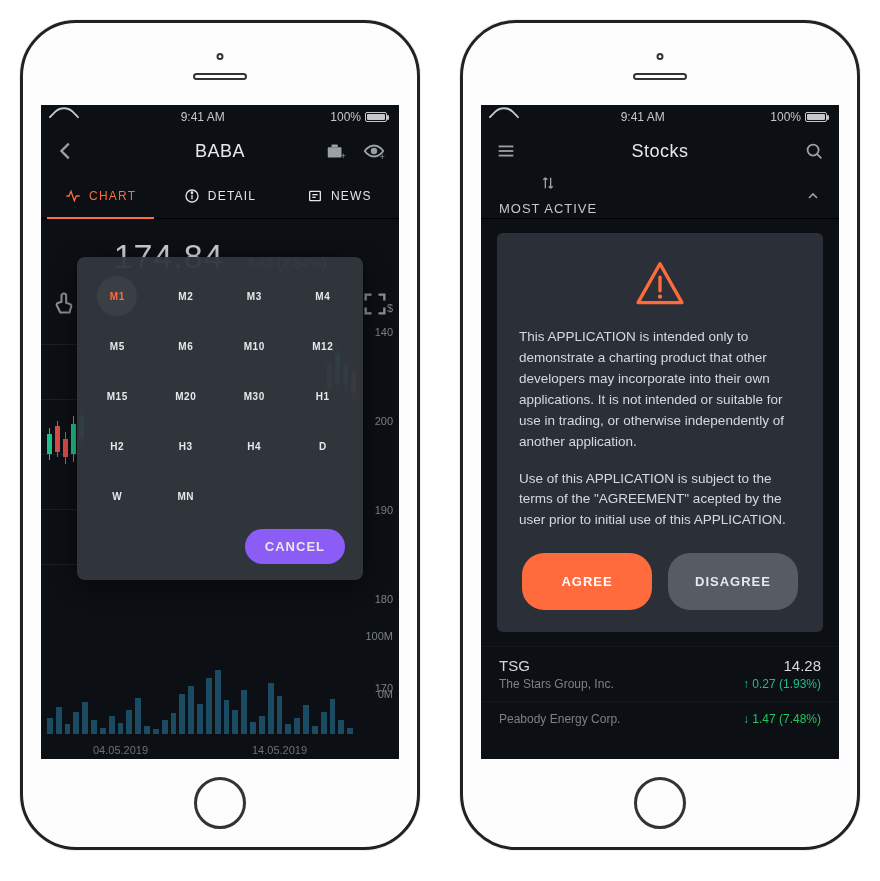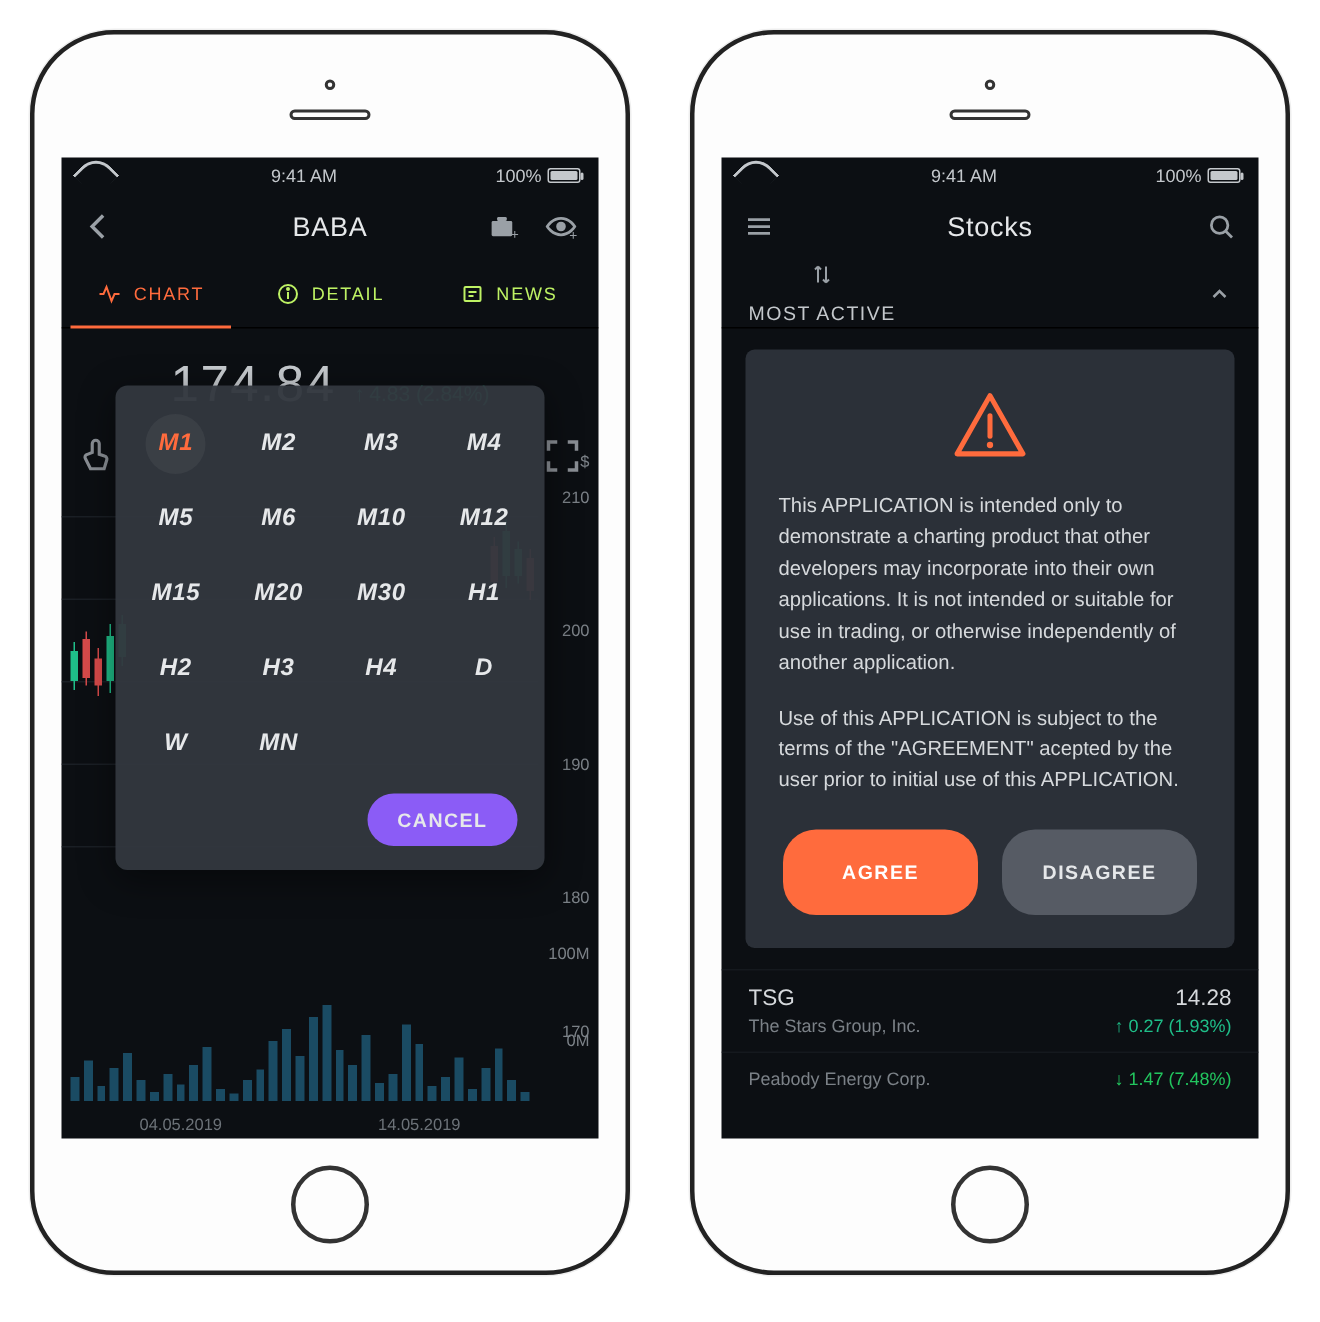--- a/index.html
+++ b/index.html
@@ -23,21 +23,21 @@
   
   .header { height: 44px; display: flex; align-items: center; justify-content: space-between; padding: 0 14px; }
   .header .title { font-size: 18px; color: #e6e8ea; letter-spacing: .5px; }
   .header .left, .header .right { display: flex; align-items: center; gap: 16px; width: 70px; }
   .header .right { justify-content: flex-end; }
   .ico { width: 22px; height: 22px; display: flex; align-items: center; justify-content: center; color: #9aa0a6; }
   .ico svg { width: 100%; height: 100%; }
 
   
   .tabs { display: flex; height: 46px; border-bottom: 1px solid #000; }
-  .tab { flex: 1; display: flex; align-items: center; justify-content: center; gap: 8px; font-size: 12px; letter-spacing: 1.2px; color: #bef264; position: relative; }
+  .tab { flex: 1; display: flex; align-items: center; justify-content: center; gap: 8px; font-size: 12px; letter-spacing: 1.2px; color: #e5e5e5; position: relative; }
   .tab.active { color: #ff6b3d; }
   .tab.active::after { content: ""; position: absolute; left: 6px; right: 6px; bottom: -1px; height: 2px; background: #ff6b3d; }
   .tab .ticon { width: 16px; height: 16px; }
 
   
   .quote-row { padding: 18px 0 8px; text-align: center; }
   .price { font-size: 34px; font-weight: 300; color: #c8ccd0; letter-spacing: 1px; display: inline-block; margin-right: 8px; }
   .change { font-size: 14px; color: #1fbf89; display: inline-block; }
   .change .arrow { margin-right: 3px; }
 
@@ -54,21 +54,21 @@
   .candle { position: absolute; width: 5px; background: #1fbf89; }
   .candle.red { background: #d94b4b; }
   .candle .wick { position: absolute; left: 2px; width: 1px; background: inherit; }
   .vols { position: absolute; left: 6px; right: 46px; bottom: 30px; height: 80px; display: flex; align-items: flex-end; gap: 3px; }
   .vols div { flex: 1; background: #1a4b63; }
   .xaxis { position: absolute; left: 0; right: 40px; bottom: 8px; display: flex; justify-content: space-around; font-size: 11px; color: #6c7278; }
 
   
   .modal { position: absolute; top: 152px; left: 36px; right: 36px; background: rgba(50,55,62,.96); border-radius: 8px; padding: 14px 6px 14px; z-index: 20; box-shadow: 0 6px 24px rgba(0,0,0,.45); }
   .mgrid { display: grid; grid-template-columns: repeat(4,1fr); }
-  .mcell { height: 50px; display: flex; align-items: center; justify-content: center; font-size: 16px; font-weight: 600; color: #e6e8ea; letter-spacing: .5px; font-style: italic; }
+  .mcell { height: 50px; display: flex; align-items: center; justify-content: center; font-size: 10px; font-weight: 600; color: #e6e8ea; letter-spacing: .5px; }
   .mcell.sel { color: #ff6b3d; position: relative; }
   .mcell.sel::before { content: ""; position: absolute; width: 40px; height: 40px; border-radius: 50%; background: rgba(255,255,255,.05); z-index: -1; }
   .mfoot { display: flex; justify-content: flex-end; padding: 8px 12px 2px; }
   .cancel-btn { background: #8b5cf6; color: #e6e8ea; font-size: 13px; font-weight: 600; letter-spacing: 1px; padding: 10px 20px; border-radius: 20px; }
 
   
   .sortbar { height: 46px; display: flex; align-items: center; padding: 0 18px; font-size: 13px; letter-spacing: 1px; color: #c4c8cc; justify-content: space-between; border-bottom: 1px solid #000; }
   .sortbar .left { display: flex; align-items: center; gap: 10px; flex-direction: column; }
 
   
@@ -186,21 +186,21 @@
           <svg viewBox="0 0 24 24" fill="none" stroke="currentColor" stroke-width="2">
               <polyline points="4 9 4 4 9 4"></polyline>
               <polyline points="20 9 20 4 15 4"></polyline>
               <polyline points="4 15 4 20 9 20"></polyline>
               <polyline points="20 15 20 20 15 20"></polyline>
             </svg>
         </span>
 
         <div class="yaxis">
           <span style="position:absolute;top:-24px;right:0">$</span>
-          <span>210</span>
+          <span>140</span>
           <span>200</span>
           <span>190</span>
           <span>180</span>
           <span>170</span>
           <span class="vol" style="bottom:52px">100M</span>
           <span class="vol" style="bottom:-6px">0M</span>
         </div>
 
         <div class="grid-line" style="top:60px"></div>
         <div class="grid-line" style="top:115px"></div>

